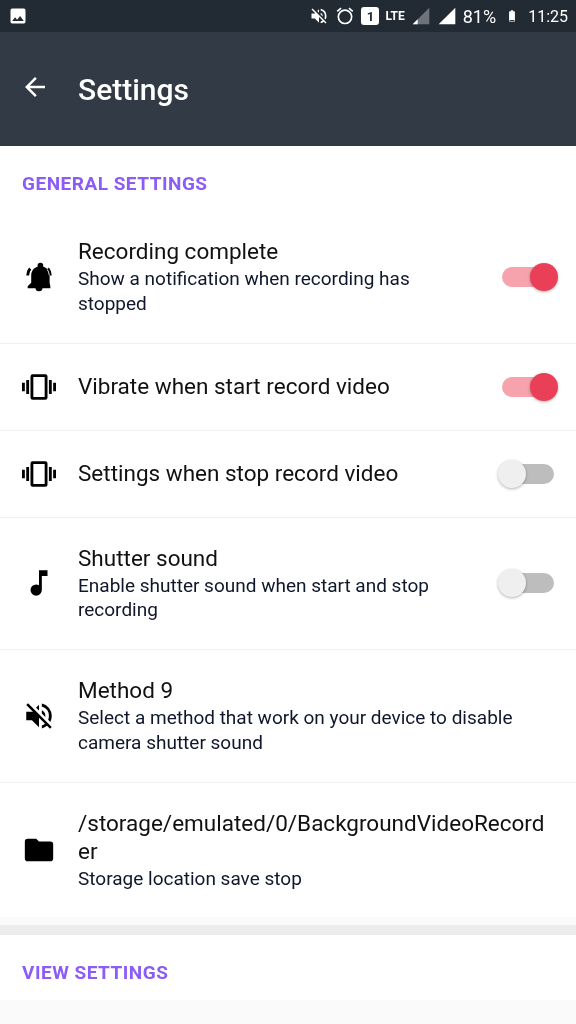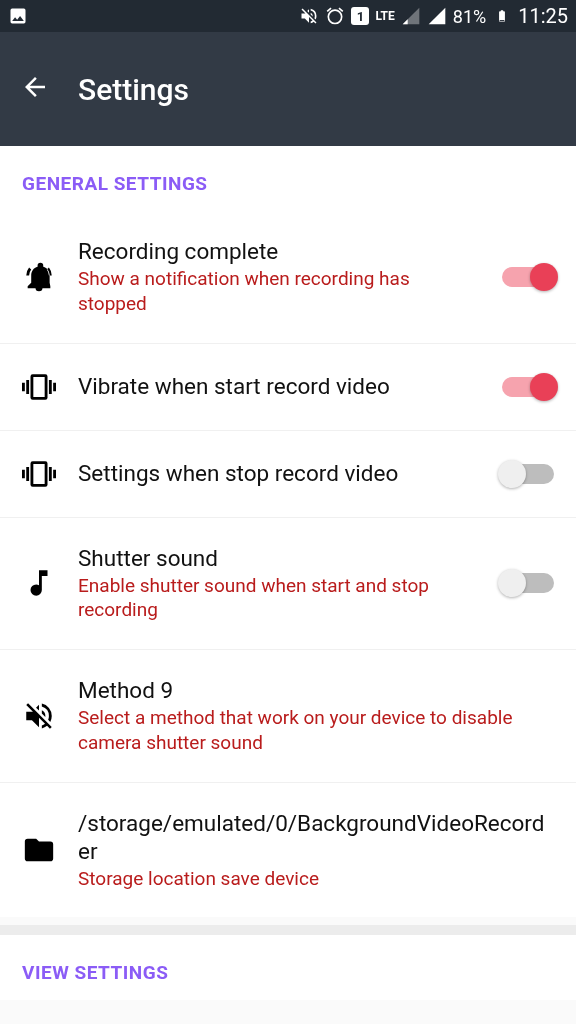--- a/index.html
+++ b/index.html
@@ -74,21 +74,21 @@
     min-width: 0;
   }
   .row .title {
     font-size: 22.5px;
     color: #111;
     line-height: 1.25;
     font-weight: 400;
   }
   .row .subtitle {
     font-size: 19px;
-    color: #b91c1c;
+    color: #0f172a;
     line-height: 1.3;
     margin-top: 2px;
   }
   .row .control {
     flex: none;
     width: 66px;
     display: flex;
     justify-content: flex-end;
   }
 
@@ -156,21 +156,21 @@
           <path d="M2 22h20V2z"></path>
         </svg>
     </span>
     <span>81%</span>
     <span class="sb-icon">
       <svg viewBox="0 0 24 24" width="14" height="22" fill="#fff">
           <path d="M15.67 4H14V2h-4v2H8.33C7.6 4 7 4.6 7 5.33v15.33C7 21.4 7.6 22 8.33 22h7.33c.74 0 1.34-.6 1.34-1.33V5.33C17 4.6 16.4 4 15.67 4z"></path>
           <rect x="8" y="19" width="8" height="2" fill="#222a33"></rect>
         </svg>
     </span>
-    <span style="font-size:20px;">11:25</span>
+    <span style="font-size:16px;">11:25</span>
   </div>
 </div>
 
 <div class="header">
   <div class="back-arrow">
     <svg viewBox="0 0 24 24" width="30" height="30">
         <path d="M20 11H7.83l5.59-5.59L12 4l-8 8 8 8 1.41-1.41L7.83 13H20v-2z"></path>
       </svg>
   </div>
   <div class="header-title">Settings</div>
@@ -259,19 +259,19 @@
   </div>
 
   <div class="row">
     <div class="icon">
       <svg viewBox="0 0 24 24" width="34" height="34">
           <path d="M10 4H4a2 2 0 0 0-2 2v12a2 2 0 0 0 2 2h16a2 2 0 0 0 2-2V8a2 2 0 0 0-2-2h-8l-2-2z"></path>
         </svg>
     </div>
     <div class="text">
       <div class="title" style="word-break:break-all;">/storage/emulated/0/BackgroundVideoRecorder</div>
-      <div class="subtitle">Storage location save device</div>
+      <div class="subtitle">Storage location save stop</div>
     </div>
   </div>
 
 </div>
 
 <div class="section-header bottom">VIEW SETTINGS</div>
 
 </body></html>

